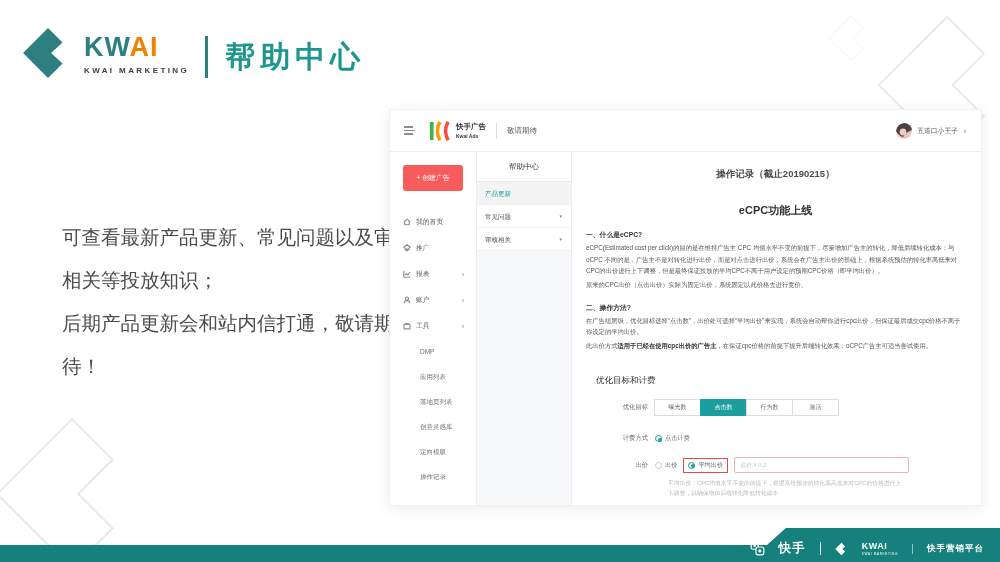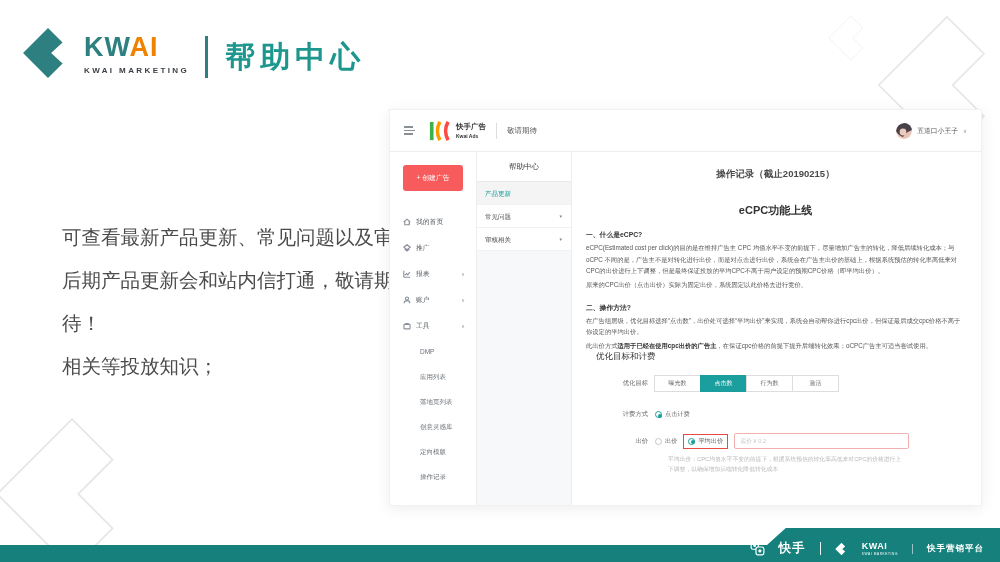--- a/index.html
+++ b/index.html
@@ -73,21 +73,21 @@
   .help-item.active { background:#f4f4f4; color:#1b9e9e; }
   .help-caret { margin-left:auto; font-size:4.5px; color:#888; }
 
   
   .content { flex:1; padding:13px 16px 0 14px; }
   .doc-title { text-align:center; font-size:9.5px; font-weight:600; color:#4a4a4a; margin-top:3px; }
   .doc-subtitle { text-align:center; font-size:11px; font-weight:700; color:#333; margin-top:22px; }
   .q-head { font-size:6.8px; font-weight:700; color:#333; margin-top:12px; }
   .para { font-size:6.3px; color:#555; line-height:1.85; margin-top:2px; }
   .para b { color:#333; }
-  .section-title { font-size:8.5px; color:#333; margin:0 0 0 10px; }
+  .section-title { font-size:8.5px; color:#333; margin:24px 0 0 10px; }
   .form { margin-left:10px; margin-top:10px; }
   .form-row { display:flex; align-items:center; margin-top:12px; }
   .form-label { width:52px; text-align:right; font-size:6.3px; color:#666; margin-right:7px; flex-shrink:0; }
   .tabs { display:flex; }
   .tab { width:47px; height:17px; line-height:15px; text-align:center; border:1px solid #ddd;
          margin-left:-1px; font-size:6px; color:#666; background:#fff; cursor:pointer; }
   .tab.active { background:#1b9e9e; border-color:#1b9e9e; color:#fff; }
   .radio { display:inline-flex; align-items:center; gap:3px; font-size:6.2px; color:#666; cursor:pointer; }
   .rdot { width:7px; height:7px; border-radius:50%; border:1px solid #c6c6c6; background:#fff; position:relative; }
   .radio.checked .rdot { border-color:#1b9e9e; }
@@ -131,22 +131,22 @@
   <div class="brand-text">
     <div class="brand-word"><span class="brand-kw">KW</span><span class="brand-ai">AI</span></div>
     <div class="brand-sub">KWAI MARKETING</div>
   </div>
   <div class="brand-divider"></div>
   <div class="page-title">帮助中心</div>
 </div>
 
 <div class="intro">
   <div>可查看最新产品更新、常见问题以及审核</div>
+  <div>相关等投放知识；</div>
   <div>后期产品更新会和站内信打通，敬请期待！</div>
-  <div>相关等投放知识；</div>
 </div>
 
 <div class="panel">
 
   <div class="topbar">
     <div class="hamburger">
         <i></i>
         <i></i>
         <i></i>
       </div>

